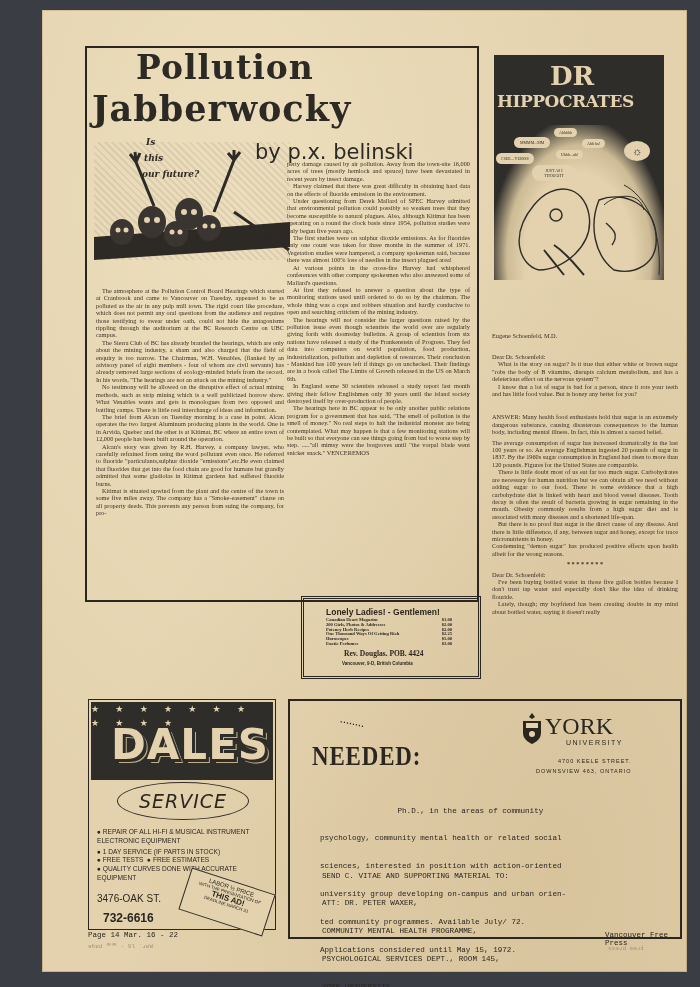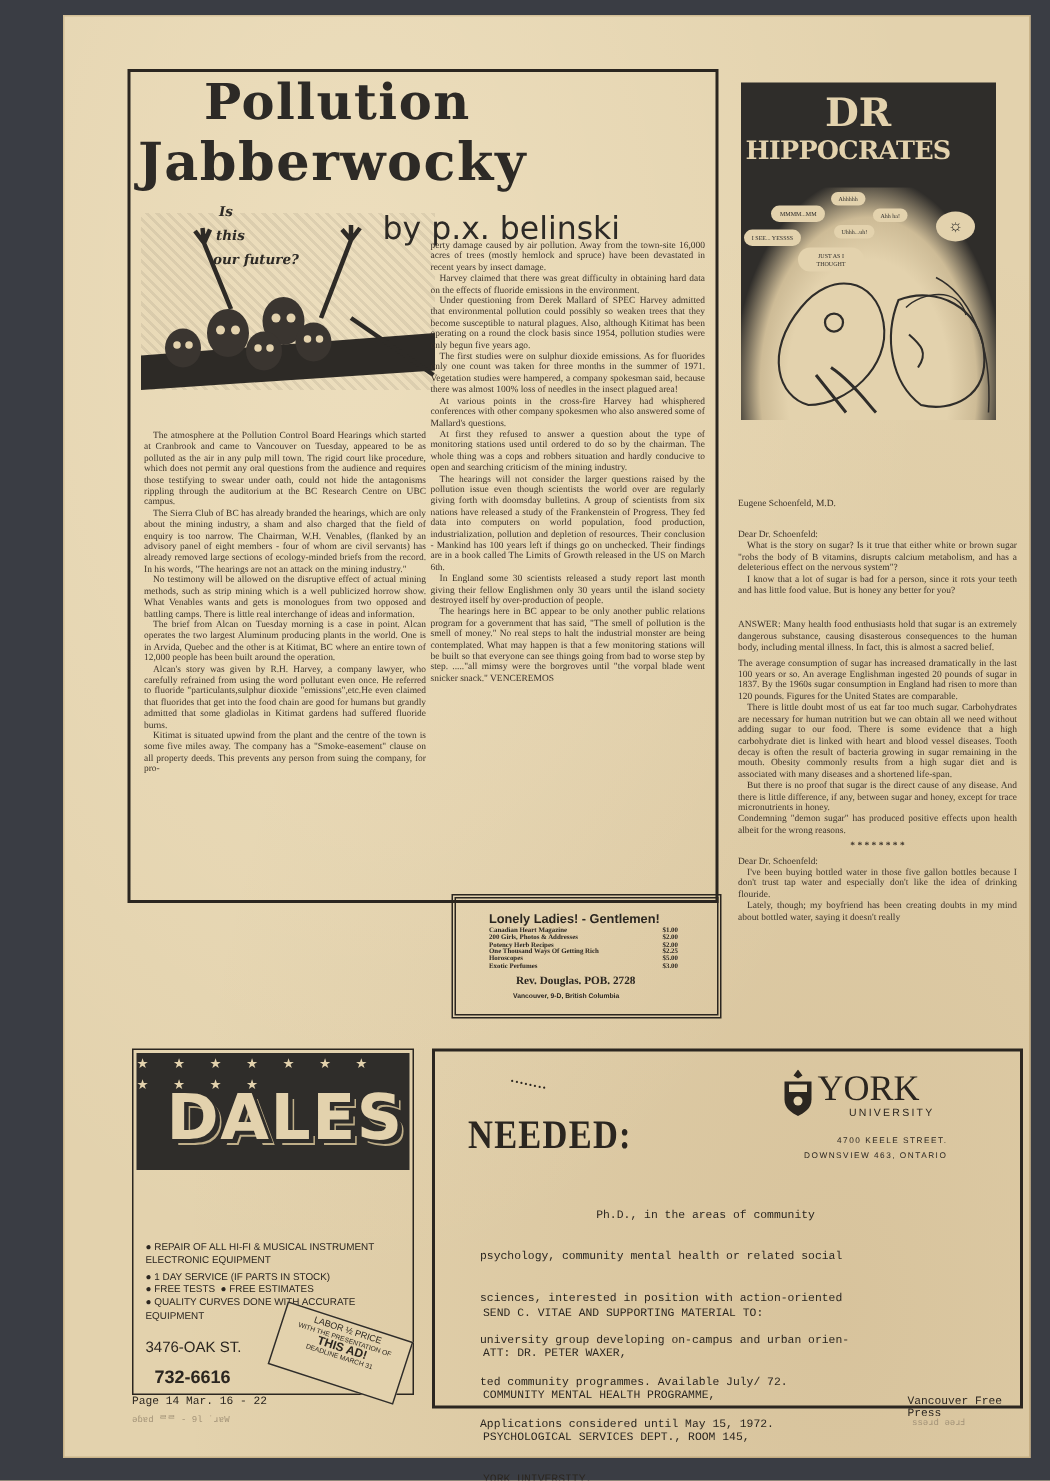--- a/index.html
+++ b/index.html
@@ -103,21 +103,21 @@
         </div>
       <div style="display:flex;justify-content:space-between;">
           <span>Horoscopes</span>
           <span>$5.00</span>
         </div>
       <div style="display:flex;justify-content:space-between;">
           <span>Exotic Perfumes</span>
           <span>$3.00</span>
         </div>
     </div>
-    <div class="abs" style="left:40px;top:50px;font-size:7.5px;font-weight:bold;">Rev. Douglas. POB. 2728</div>
+    <div class="abs" style="left:40px;top:50px;font-size:7.5px;font-weight:bold;">Rev. Douglas. POB. 4424</div>
     <div class="abs sans" style="left:38px;top:62px;font-size:4.5px;font-weight:bold;">Vancouver, 9-D, British Columbia</div>
   </div>
 
   <div class="abs" style="left:452px;top:45px;width:170px;height:225px;background:#2f2d2a;">
     <div class="abs" style="left:56px;top:6px;font-family:'DejaVu Serif',serif;font-weight:bold;font-size:26px;color:#e3d2ad;">DR</div>
     <div class="abs" style="left:3px;top:36px;font-family:'DejaVu Serif',serif;font-weight:bold;font-size:17px;color:#e3d2ad;letter-spacing:-0.5px;text-align:right;">HIPPOCRATES</div>
     <div class="abs" style="left:0;top:70px;width:170px;height:155px;background:radial-gradient(ellipse at 50% 85%,#e3d2ad 0 45%,#cdbb96 60%,#2f2d2a 75%);">
       <div class="abs" style="left:60px;top:3px;font-size:4px;background:#e3d2ad;border-radius:8px;padding:2px 5px;color:#2f2d2a;">Ahhhhh</div>
       <div class="abs" style="left:20px;top:12px;font-size:4px;background:#e3d2ad;border-radius:8px;padding:3px 6px;color:#2f2d2a;">MMMM...MM</div>
       <div class="abs" style="left:88px;top:14px;font-size:4px;background:#e3d2ad;border-radius:8px;padding:2px 5px;color:#2f2d2a;">Ahh ha!</div>
@@ -152,20 +152,23 @@
     <div>Dear Dr. Schoenfeld:</div>
     <p>I've been buying bottled water in those five gallon bottles because I don't trust tap water and especially don't like the idea of drinking flouride.</p>
     <p>Lately, though; my boyfriend has been creating doubts in my mind about bottled water, saying it doesn't really</p>
   </div>
 
   <div class="box" style="left:46px;top:689px;width:186px;height:229px;border-width:1.5px;">
     <div class="abs" style="left:2px;top:2px;width:182px;height:78px;background:#2f2d2a;">
       <div class="abs" style="left:0;top:0;width:182px;font-size:9px;color:#e3d2ad;letter-spacing:7px;line-height:14px;">★ ★ ★ ★ ★ ★ ★ ★ ★ ★ ★</div>
       <div class="abs" style="left:20px;top:18px;font-family:'DejaVu Sans',sans-serif;font-weight:bold;font-size:42px;letter-spacing:1px;color:#e3d2ad;text-shadow:3px 3px 0 #2f2d2a,4px 4px 0 #bfae88;">DALES</div>
     </div>
+    <div class="abs" style="left:28px;top:82px;width:130px;height:36px;border:1.5px solid #2f2d2a;border-radius:50%;text-align:center;">
+      <span style="font-family:'DejaVu Sans',sans-serif;font-style:italic;font-size:19px;line-height:36px;letter-spacing:1px;">SERVICE</span>
+    </div>
     <div class="abs sans" style="left:8px;top:128px;width:175px;font-size:6.6px;line-height:8.8px;">
       <div>● <span>REPAIR OF ALL HI-FI &amp; MUSICAL INSTRUMENT ELECTRONIC EQUIPMENT</span></div>
       <div style="margin-top:2px;">● <span>1 DAY SERVICE (IF PARTS IN STOCK)</span></div>
       <div>● <span>FREE TESTS</span> &nbsp;● <span>FREE ESTIMATES</span></div>
       <div>● <span>QUALITY CURVES DONE WITH ACCURATE EQUIPMENT</span></div>
     </div>
     <div class="abs sans" style="left:8px;top:193px;font-size:10px;">3476-OAK ST.</div>
     <div class="abs sans" style="left:14px;top:211px;font-size:12px;font-weight:bold;">732-6616</div>
     <div class="abs sans" style="left:94px;top:180px;width:88px;height:44px;background:#e3d2ad;border:1.2px solid #2f2d2a;transform:rotate(18deg);text-align:center;font-size:4.5px;line-height:6px;padding-top:3px;box-sizing:border-box;">
       <div style="font-size:6px;">LABOR ½ PRICE</div>

